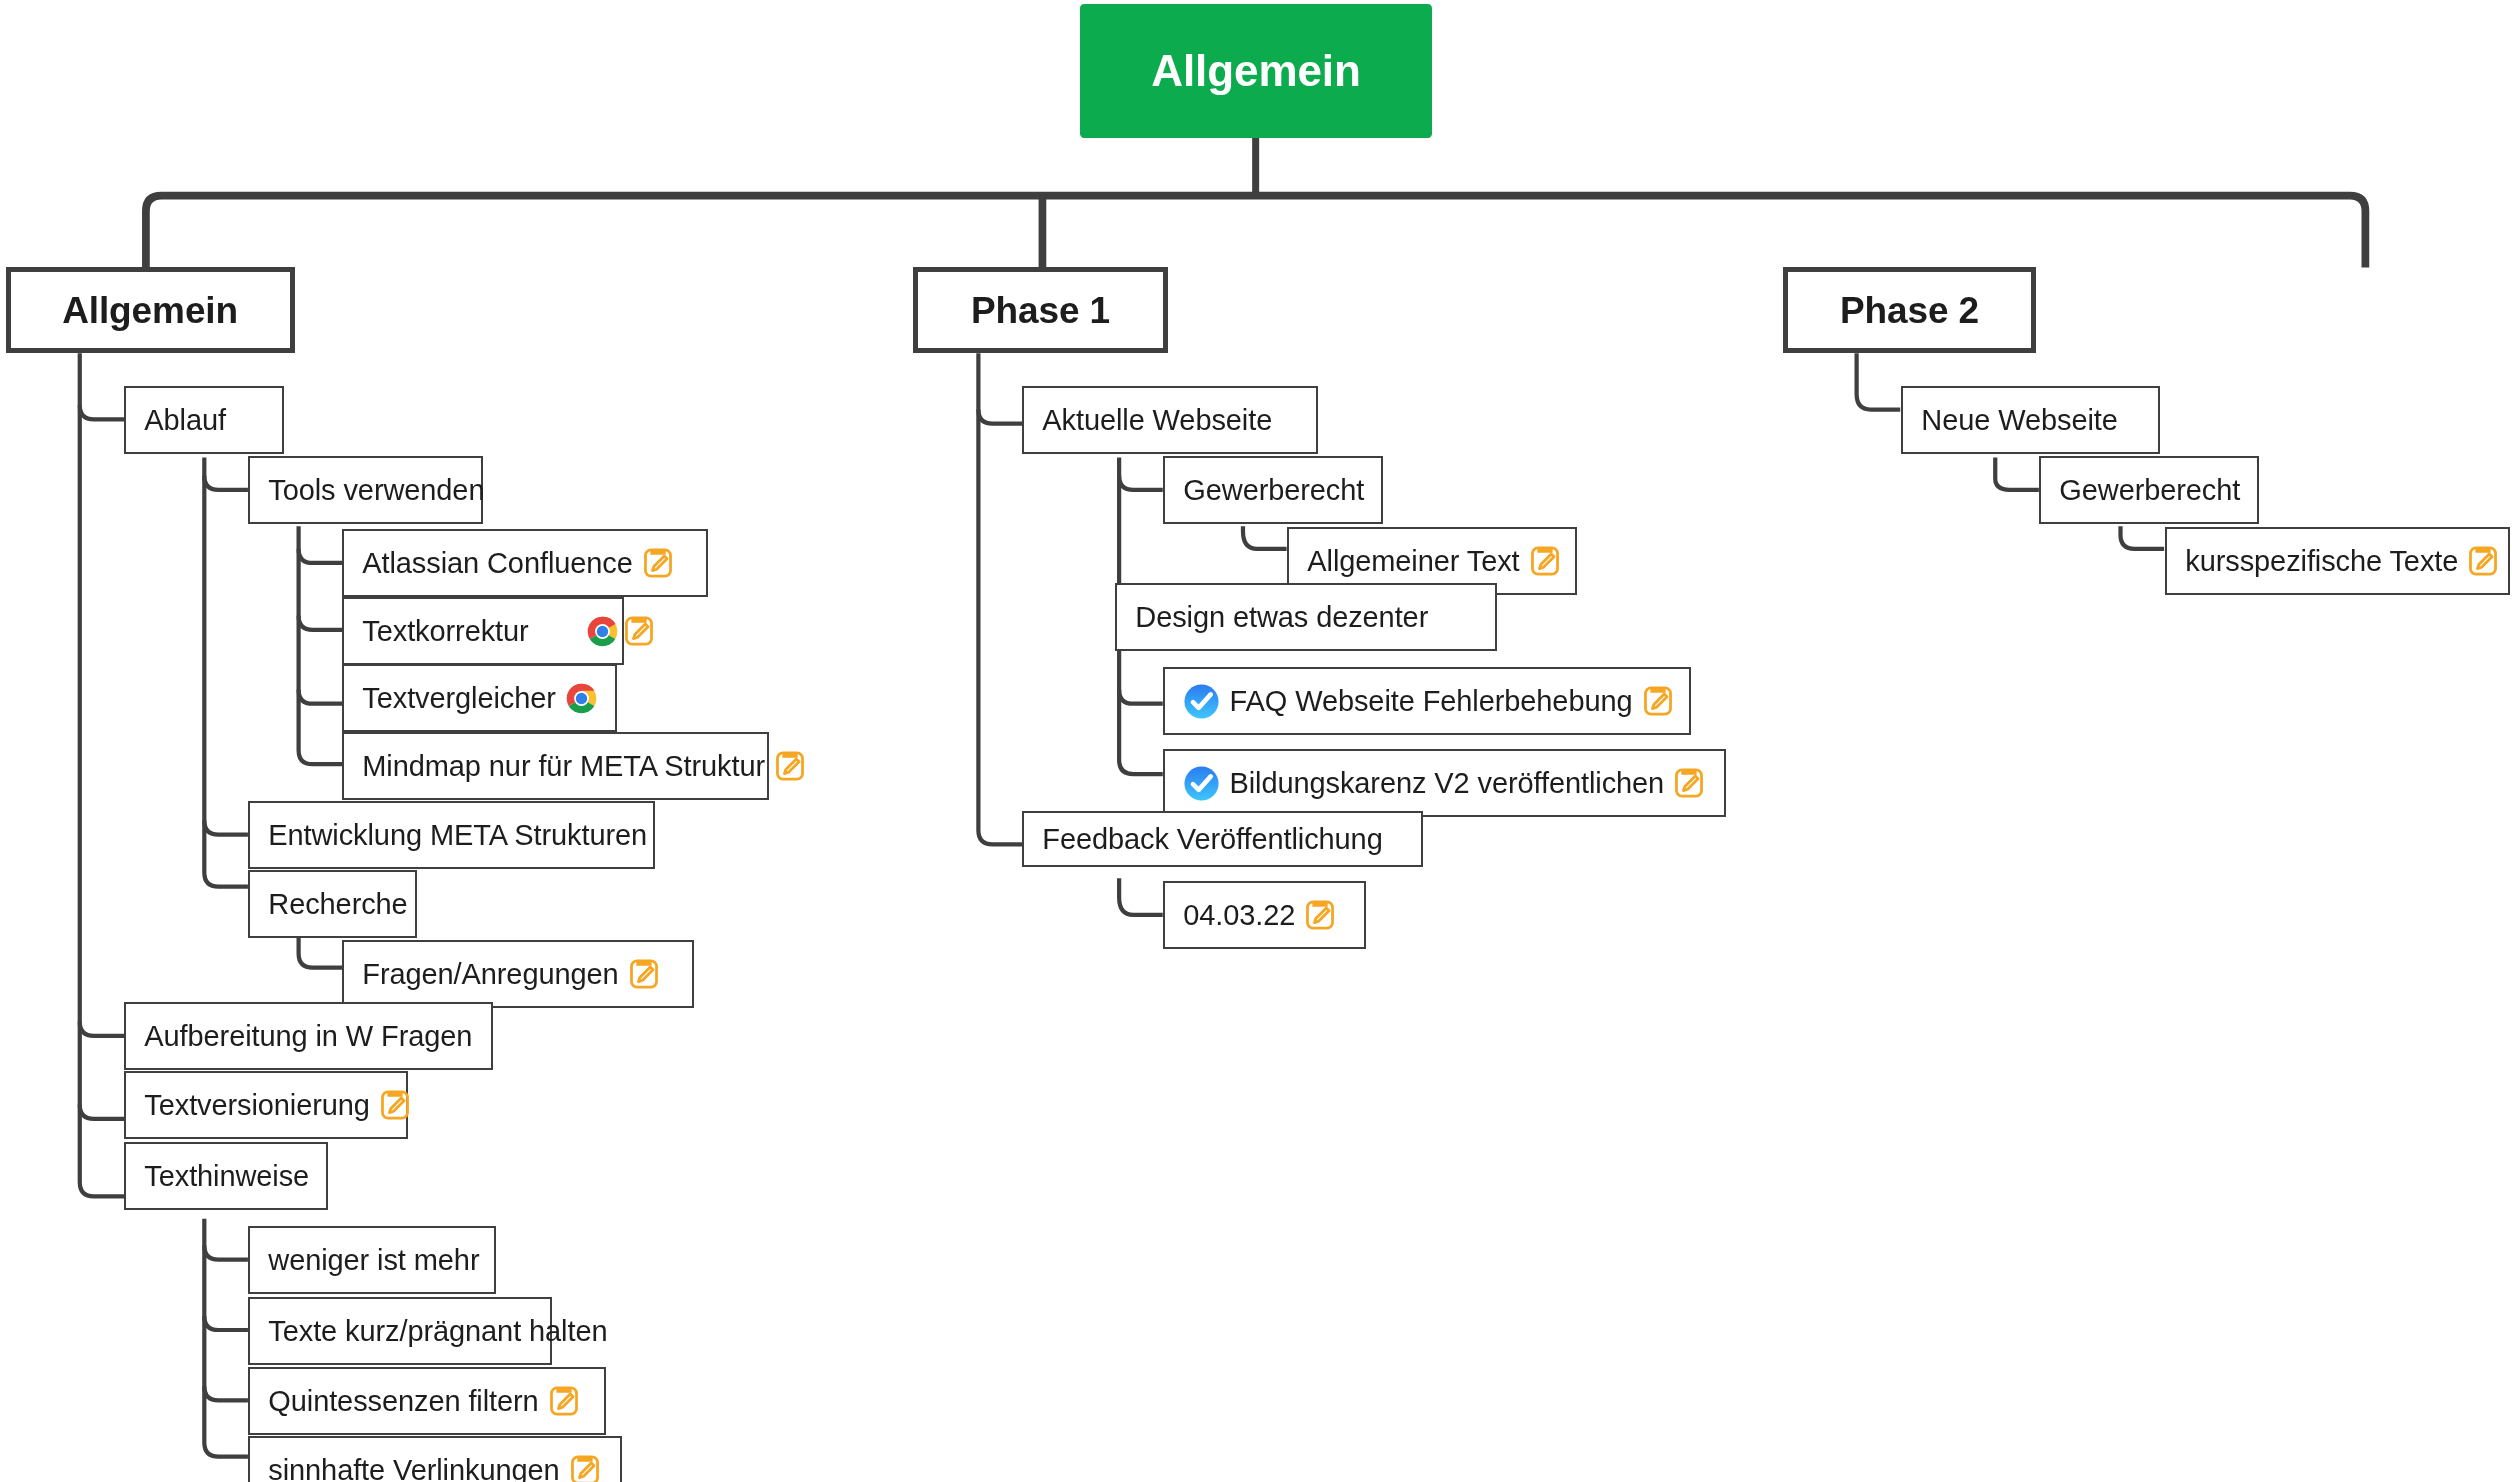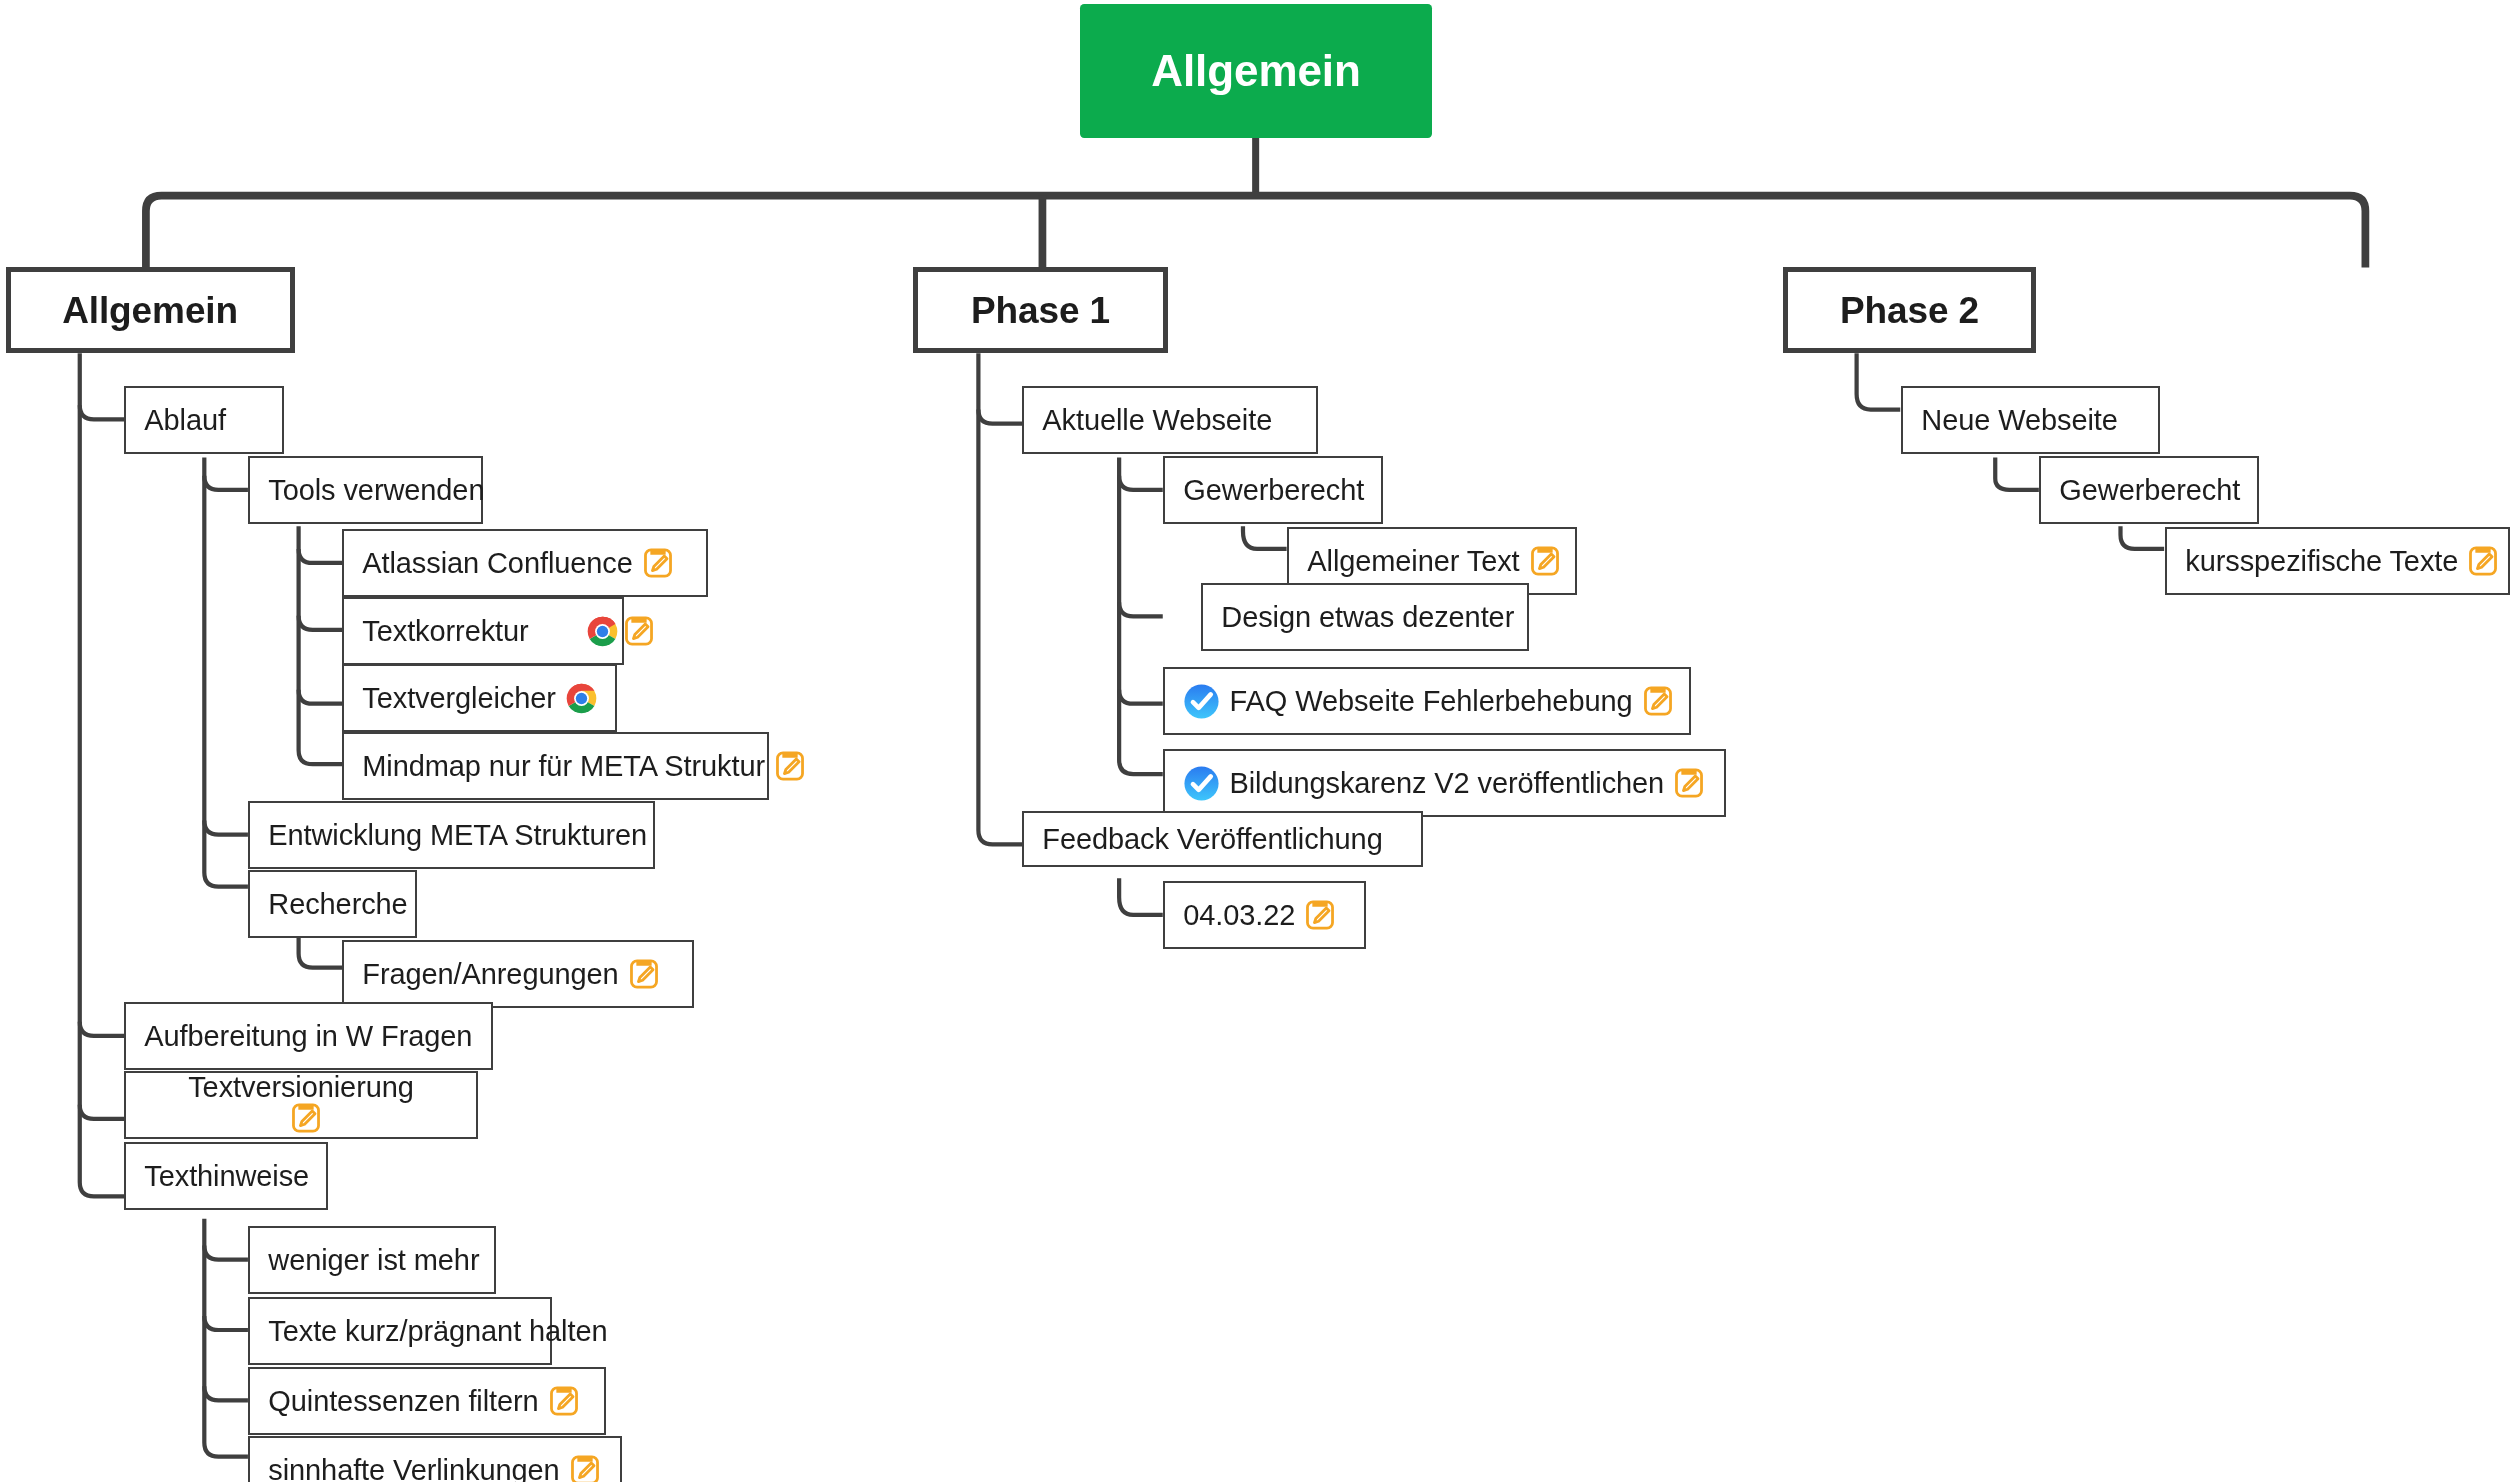--- a/index.html
+++ b/index.html
@@ -247,21 +247,21 @@
           <path d="M30 13 L34 17 L19 32 L13 34 L15 28 Z" fill="none" stroke="#f5a623" stroke-width="4" stroke-linejoin="round"></path>
         </svg>
       </span>
     </span>
   </div>
 
   <div class="node" style="left:124px; top:1002px; width:369px; height:68px; padding:0 18.3px;">
     <span class="lbl">Aufbereitung in W Fragen</span>
   </div>
 
-  <div class="node" style="left:124px; top:1071px; width:354px; height:68px; padding:0 18.3px;flex-direction:column;">
+  <div class="node" style="left:124px; top:1071px; width:284px; height:68px; padding:0 18.3px;">
     <span class="lbl">Textversionierung</span>
     <span class="icons">
       <span class="icon">
         <svg width="30" height="32" viewBox="0 0 42 46">
           <rect x="3" y="4" width="36" height="38" rx="8" ry="8" fill="none" stroke="#f5a623" stroke-width="4"></rect>
           <path d="M12 3 h18 a2 2 0 0 1 2 2 v6 h-22 v-6 a2 2 0 0 1 2 -2 z" fill="#f5a623"></path>
           <path d="M30 13 L34 17 L19 32 L13 34 L15 28 Z" fill="none" stroke="#f5a623" stroke-width="4" stroke-linejoin="round"></path>
         </svg>
       </span>
     </span>
@@ -319,21 +319,21 @@
       <span class="icon">
         <svg width="30" height="32" viewBox="0 0 42 46">
           <rect x="3" y="4" width="36" height="38" rx="8" ry="8" fill="none" stroke="#f5a623" stroke-width="4"></rect>
           <path d="M12 3 h18 a2 2 0 0 1 2 2 v6 h-22 v-6 a2 2 0 0 1 2 -2 z" fill="#f5a623"></path>
           <path d="M30 13 L34 17 L19 32 L13 34 L15 28 Z" fill="none" stroke="#f5a623" stroke-width="4" stroke-linejoin="round"></path>
         </svg>
       </span>
     </span>
   </div>
 
-  <div class="node" style="left:1201px; top:583px; width:328px; height:68px; padding:0 18.3px;">
+  <div class="node" style="left:1115px; top:583px; width:382px; height:68px; padding:0 18.3px;">
     <span class="lbl">Design etwas dezenter</span>
   </div>
 
   <div class="node" style="left:1163px; top:667px; width:528px; height:68px; padding:0 18.3px;">
     <span class="lead-icon">
       <svg width="37" height="37" viewBox="0 0 52 52">
         <defs>
           <linearGradient id="chkg1" x1="0" y1="0" x2="0" y2="1">
             <stop offset="0%" stop-color="#2a7bf0"></stop>
             <stop offset="100%" stop-color="#3ec6fb"></stop>

